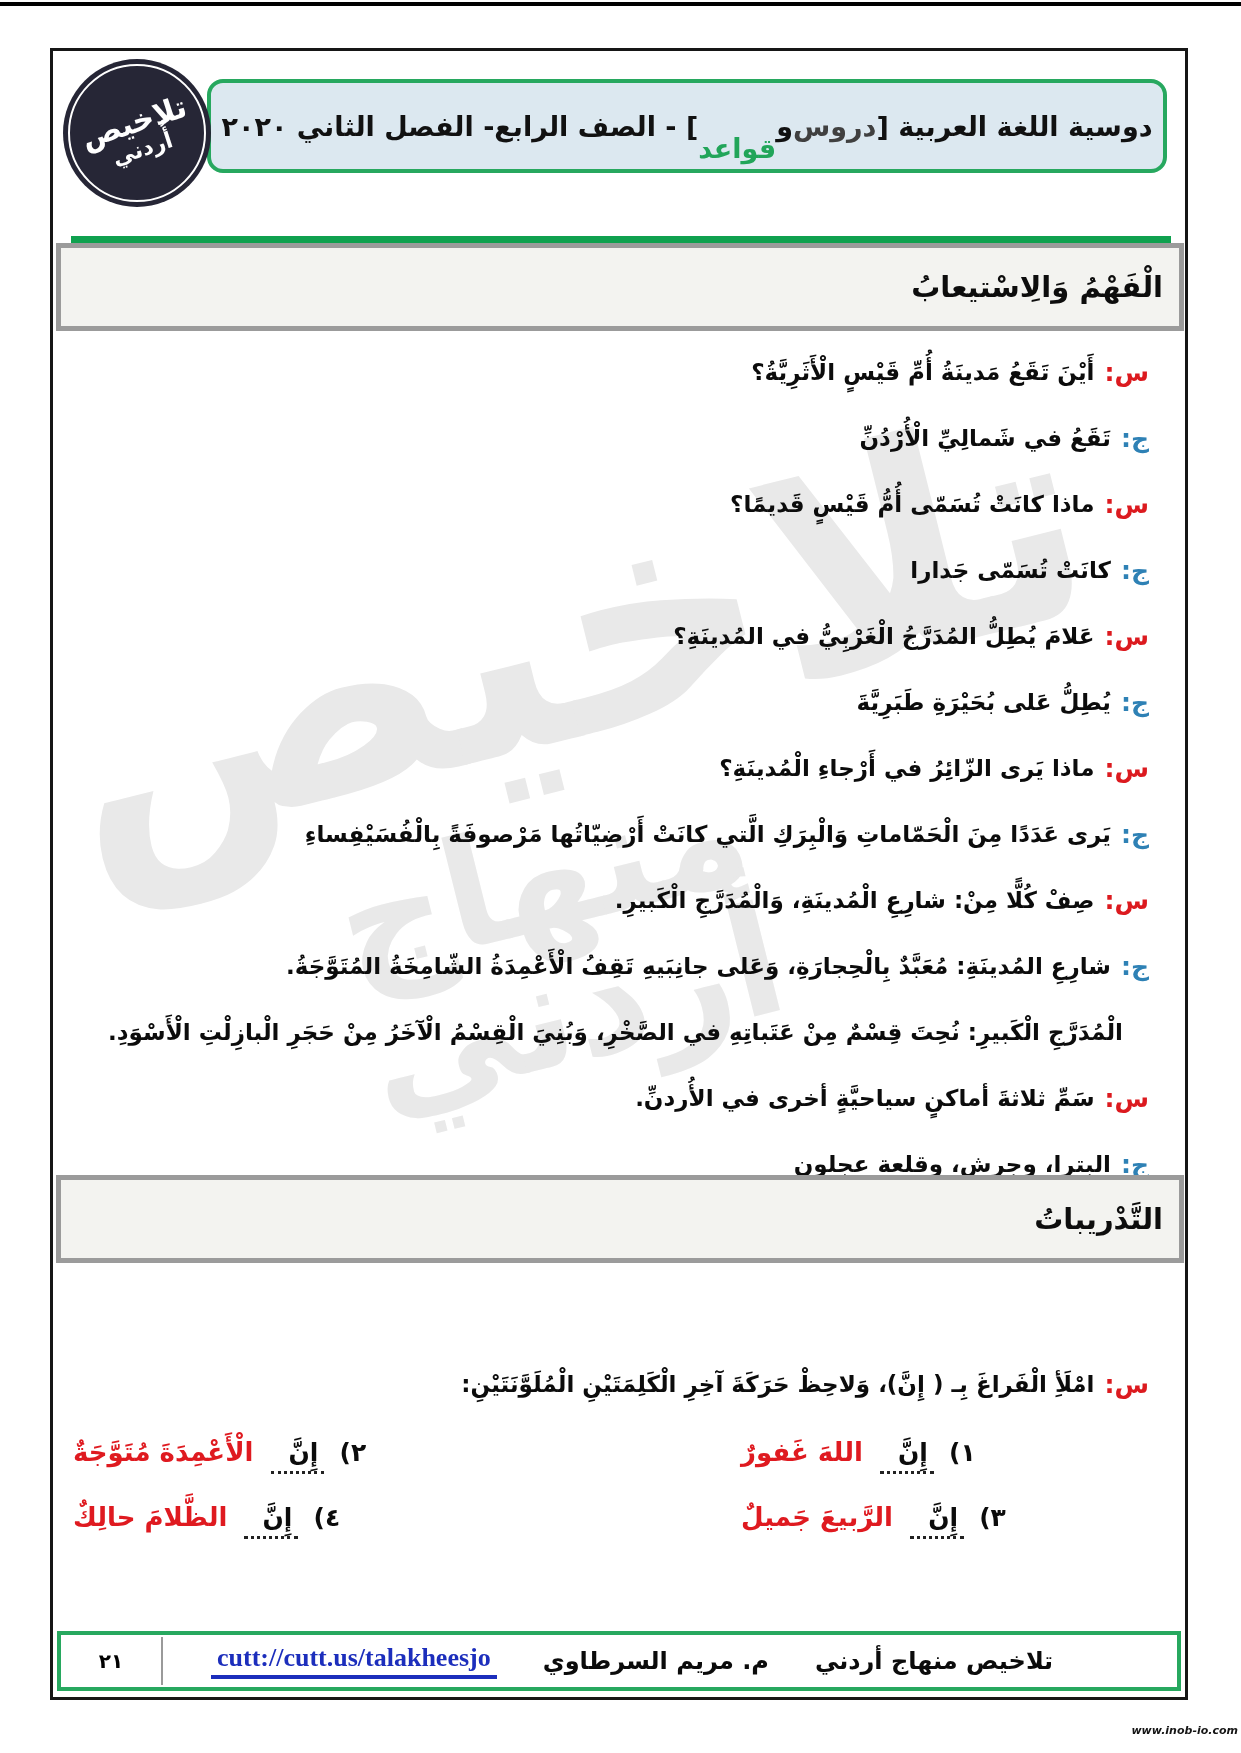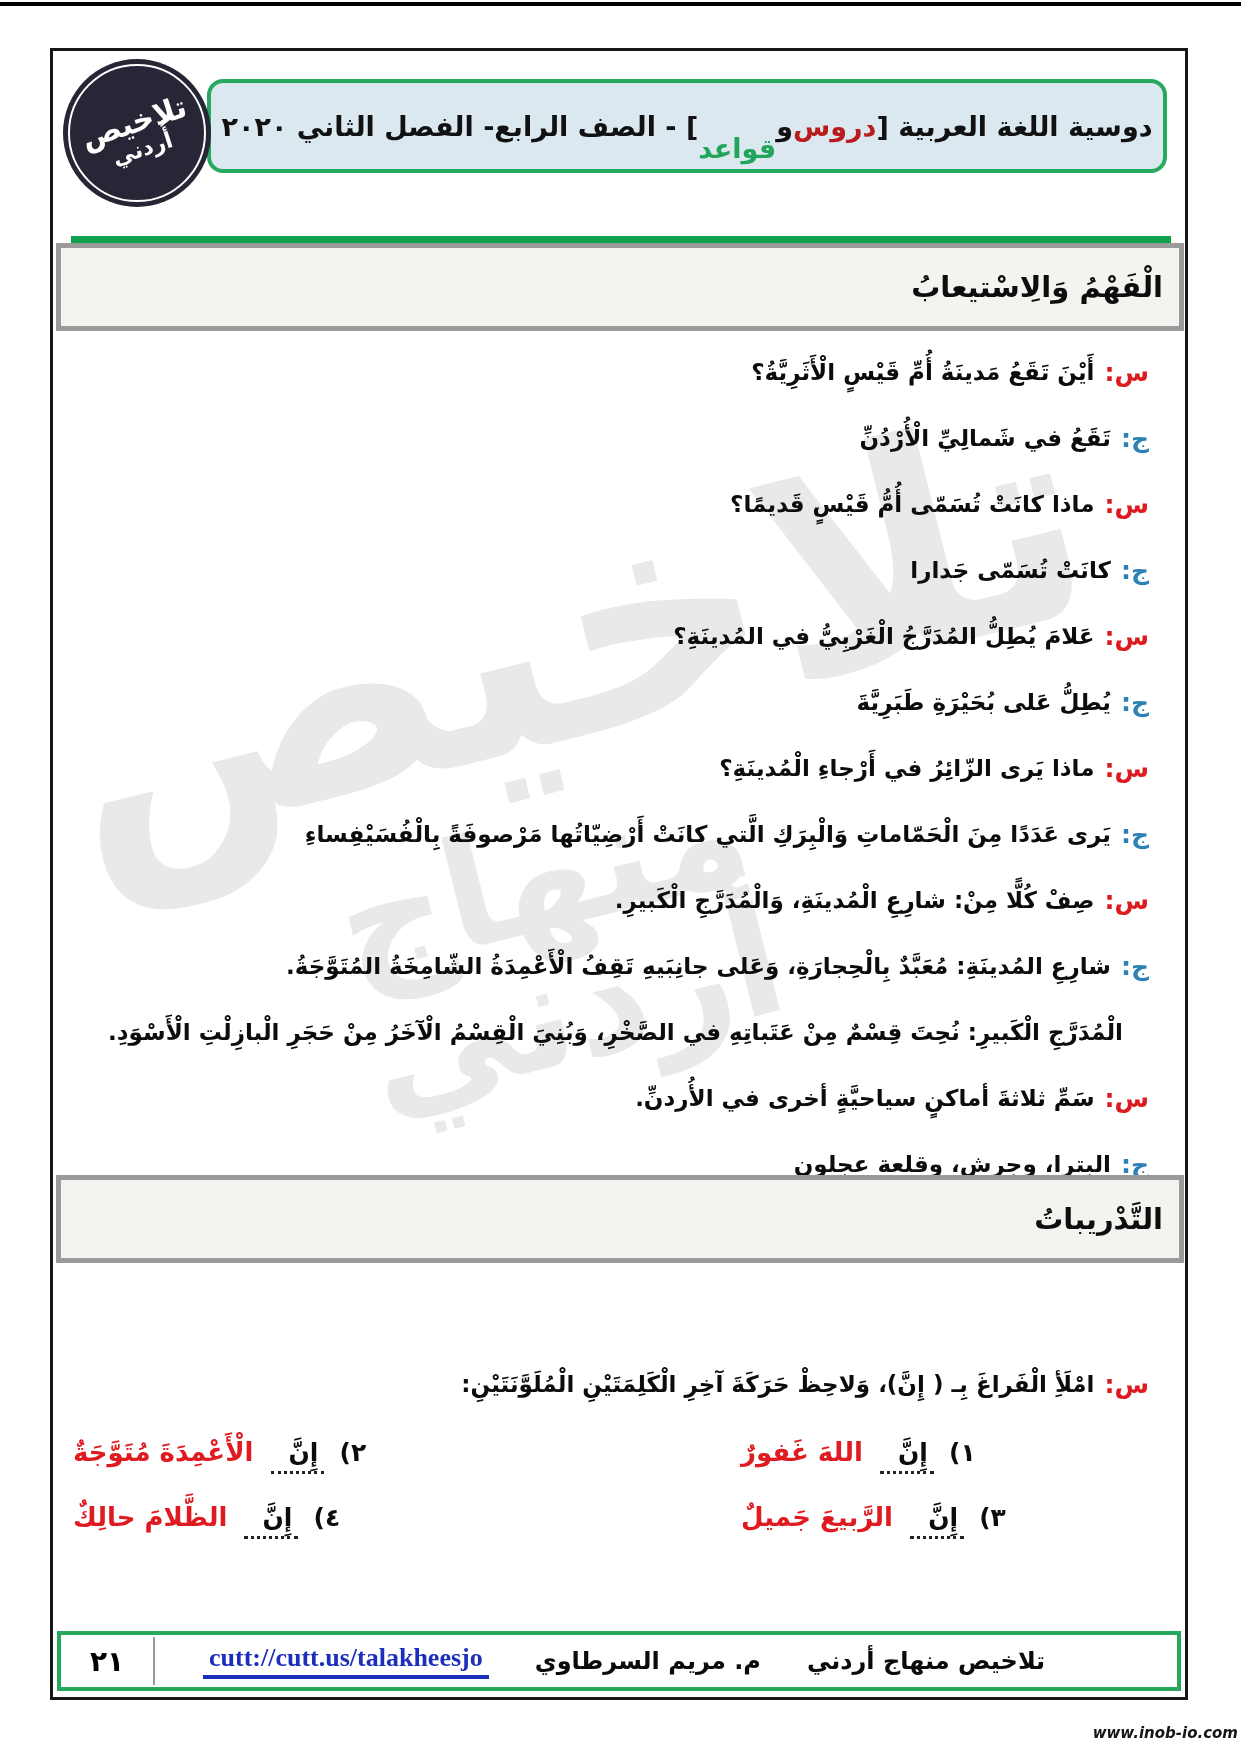--- a/index.html
+++ b/index.html
@@ -39,21 +39,21 @@
   }
   .logo-text .l2{font-size:22px;display:block;}
 
   
   .header-box{
     position:absolute;top:28px;left:154px;right:18px;height:94px;z-index:1;
     background:#dce8f0;border:4px solid #27a85f;border-radius:16px;box-sizing:border-box;
     display:flex;align-items:center;justify-content:center;
     direction:rtl;font-size:27px;font-weight:bold;color:#111;
   }
-  .hdr-red{color:#b91c1c;}
+  .hdr-red{color:#404040;}
   .hdr-green{color:#21a559;margin-top:44px;}
 
   .green-rule{position:absolute;top:185px;left:18px;right:14px;height:7px;background:#0fa14f;z-index:1;}
 
   .section-box{
     position:absolute;left:3px;right:1px;height:88px;z-index:1;
     background:#f3f3f0;border:5px solid #9b9b9b;box-sizing:border-box;
     display:flex;align-items:center;direction:rtl;
     font-size:29px;font-weight:bold;color:#0d0d0d;padding-right:16px;
   }
@@ -91,39 +91,39 @@
   }
   .ex-red{font-size:26px;font-weight:bold;color:#df1a20;}
 
   
   .footer-box{
     position:absolute;bottom:6px;left:4px;right:4px;height:60px;z-index:1;
     border:4px solid #27a85f;box-sizing:border-box;background:#fff;
     display:flex;align-items:stretch;
   }
   .page-cell{
-    width:92px;display:flex;align-items:center;justify-content:center;
-    font-size:28px;font-weight:bold;color:#000;
+    width:100px;display:flex;align-items:center;justify-content:center;
+    font-size:20px;font-weight:bold;color:#000;
   }
   .footer-divider{width:2px;background:#9a9a9a;margin:2px 0;}
   .footer-rest{
     flex:1;display:flex;direction:ltr;align-items:center;
     padding-left:48px;gap:46px;
   }
   .footer-url{
     font-family:"Liberation Serif","DejaVu Serif",serif;
     font-size:26px;font-weight:bold;color:#1c2ebc;text-decoration:none;
     border-bottom:4px solid #1c2ebc;padding:0 6px 2px 6px;
   }
   .footer-author,.footer-brand{
     direction:rtl;font-size:24px;font-weight:bold;color:#0b0b0b;
   }
   .site-note{
     position:absolute;top:1724px;right:3px;z-index:1;
-    font-size:15px;font-weight:bold;font-style:italic;color:#151515;
+    font-size:11px;font-weight:bold;font-style:italic;color:#151515;
   }
 </style>
 </head>
 <body>
 
 <div class="top-rule"></div>
 
 <div class="frame">
 
   <div class="watermark">

